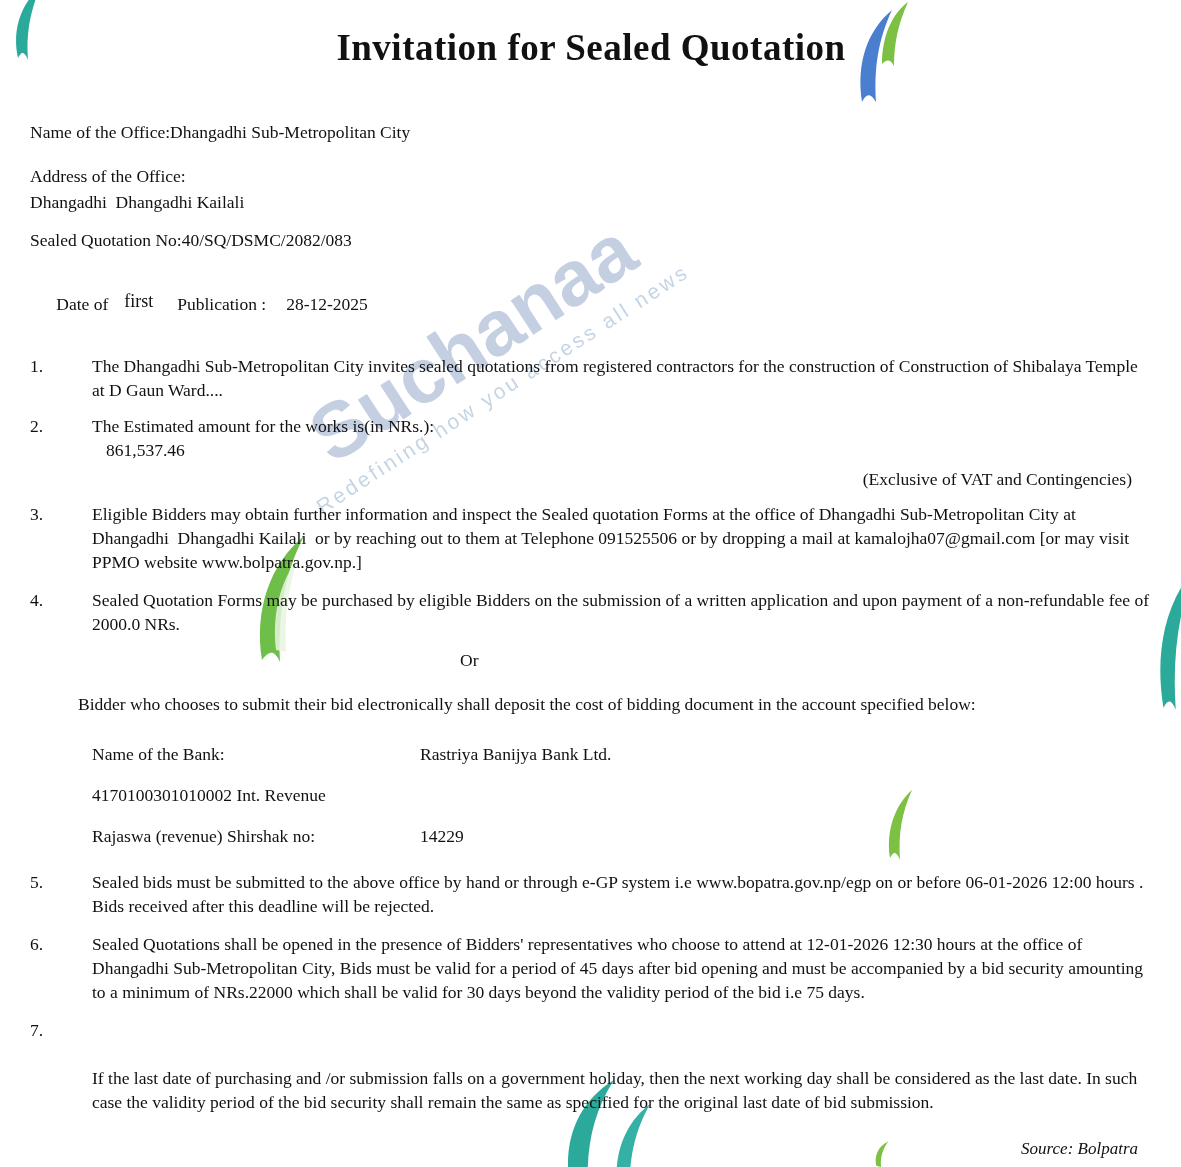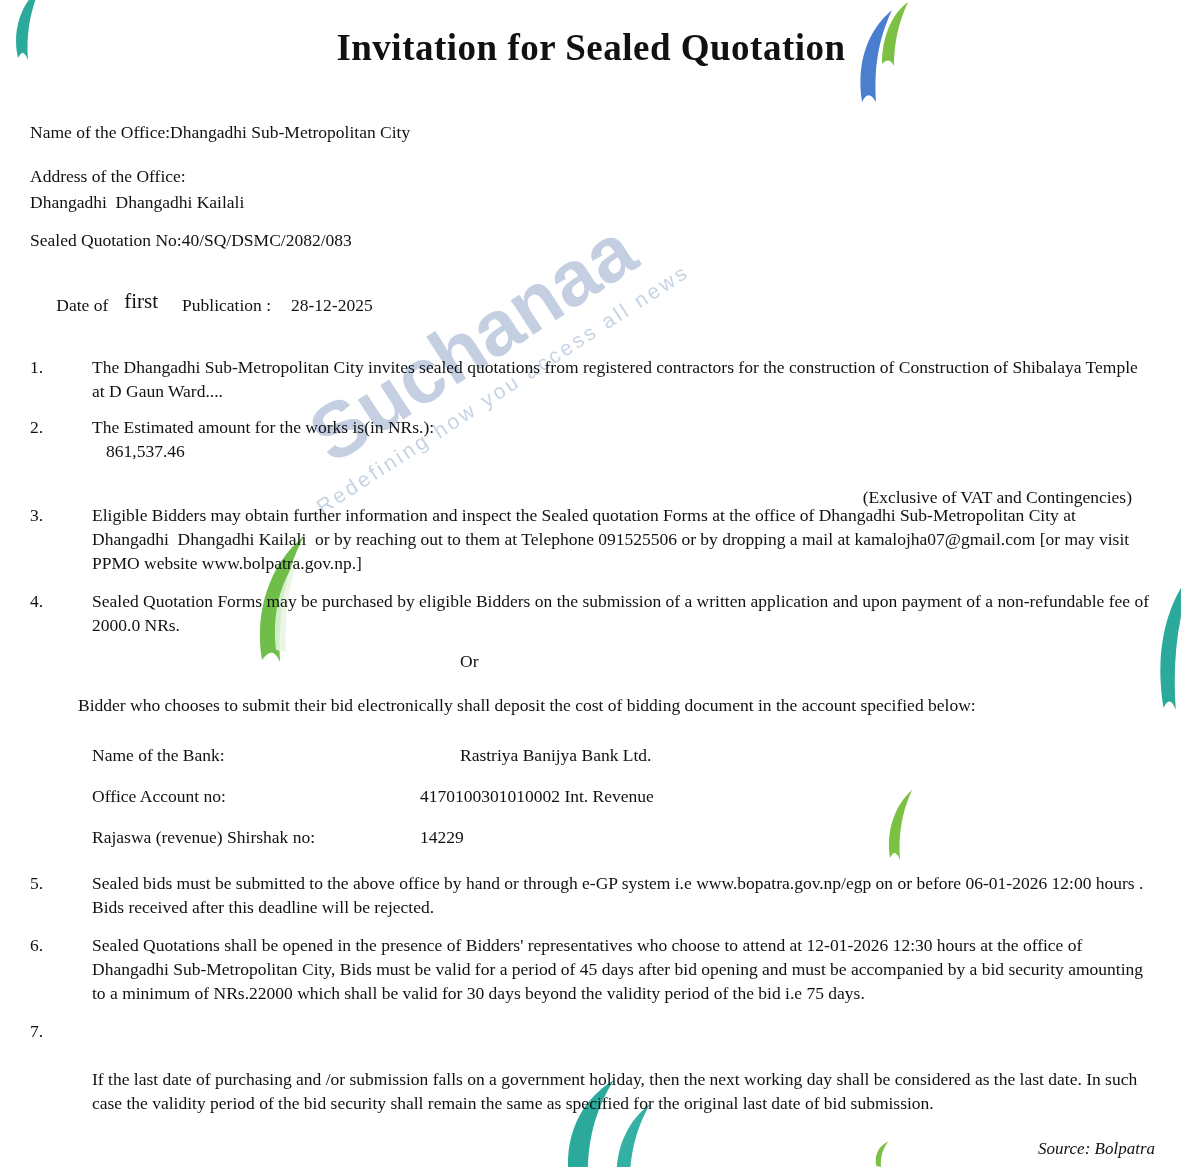--- a/index.html
+++ b/index.html
@@ -29,38 +29,38 @@
     font-size:37px;
     line-height:44px;
     font-weight:700;
     letter-spacing:0.5px;
   }
   .line { white-space:pre-wrap; }
   .mt2 { margin-top:2px; } .mt12 { margin-top:12px; } .mt14 { margin-top:14px; }
   .mt16 { margin-top:16px; } .mt20 { margin-top:20px; } .mt22 { margin-top:22px; }
   .mt26 { margin-top:26px; } .mt50 { margin-top:50px; }
   .date-line span { display:inline-block; }
-  .date-ordinal { font-size:21px; position:relative; top:-3px; margin:0 24px 0 16px; }
+  .date-ordinal { font-size:18px; position:relative; top:-3px; margin:0 24px 0 16px; }
   .date-middle { margin-right:20px; }
   .item { display:flex; align-items:flex-start; }
   .item-no { width:62px; flex-shrink:0; white-space:pre-wrap; }
   .item-text { flex:1; white-space:pre-wrap; }
   .item2-row { display:flex; align-items:flex-start;flex-direction:column; }
   .amount { margin-left:14px; }
-  .right-note { margin-left:auto; margin-right:20px; position:relative; top:22px; white-space:nowrap; }
+  .right-note { margin-left:auto; margin-right:20px; position:relative; top:5px; white-space:nowrap; }
   .or-line { margin-left:430px; }
   .indent { margin-left:48px; }
   .bank-table { margin-left:62px; }
   .bank-row { display:flex; margin-top:17px; }
-  .bank-row:first-child { margin-top:16px;gap:40px; }
+  .bank-row:first-child { margin-top:16px; }
   .bank-label { width:328px; flex-shrink:0; white-space:pre-wrap; }
   .bank-value { white-space:pre-wrap; }
   .source-credit {
     position:absolute;
-    right:26px; bottom:8px;
+    right:43px; bottom:8px;
     font-style:italic;
     font-size:17px;
     z-index:3;
   }
   .watermark {
     position:absolute;
     left:170px; top:300px;
     width:620px;
     text-align:center;
     transform:rotate(-33deg);
@@ -166,21 +166,20 @@
     <div class="line mt12 or-line">Or</div>
 
     <div class="line mt20 indent">Bidder who chooses to submit their bid electronically shall deposit the cost of bidding document in the account specified below:</div>
 
     <div class="bank-table mt26">
       <div class="bank-row">
         <div class="bank-label">Name of the Bank:</div>
         <div class="bank-value">Rastriya Banijya Bank Ltd.</div>
       </div>
       <div class="bank-row">
-        <div class="bank-label">Office Account no:</div>
         <div class="bank-value">4170100301010002 Int. Revenue</div>
       </div>
       <div class="bank-row">
         <div class="bank-label">Rajaswa (revenue) Shirshak no:</div>
         <div class="bank-value">14229</div>
       </div>
     </div>
 
     <div class="item mt22">
       <div class="item-no">5.</div>

